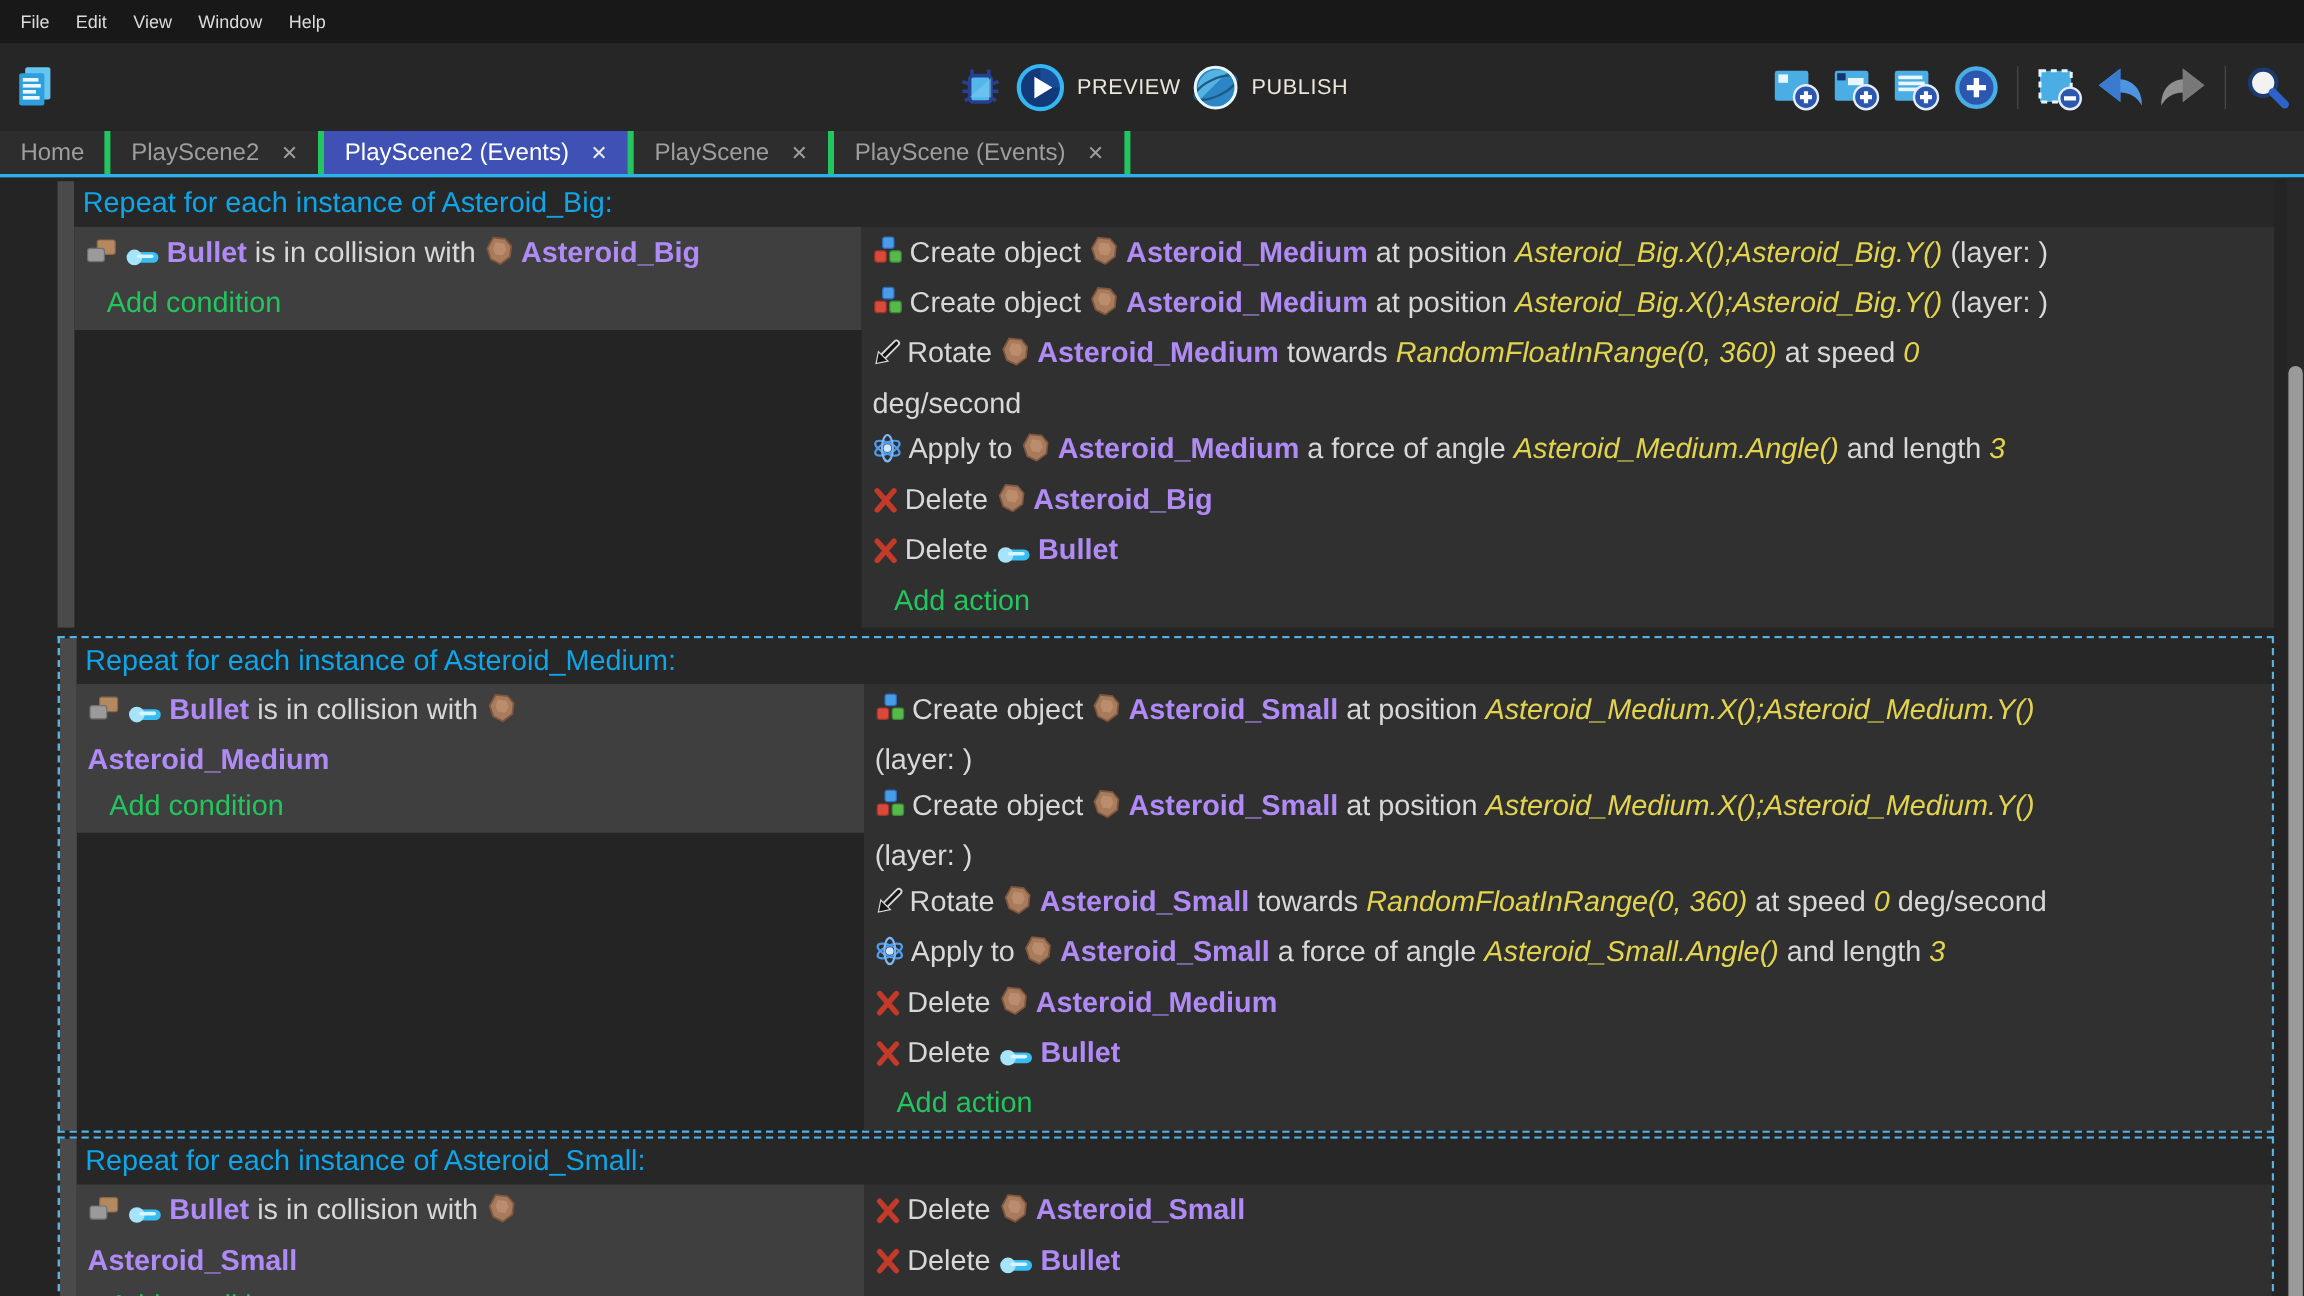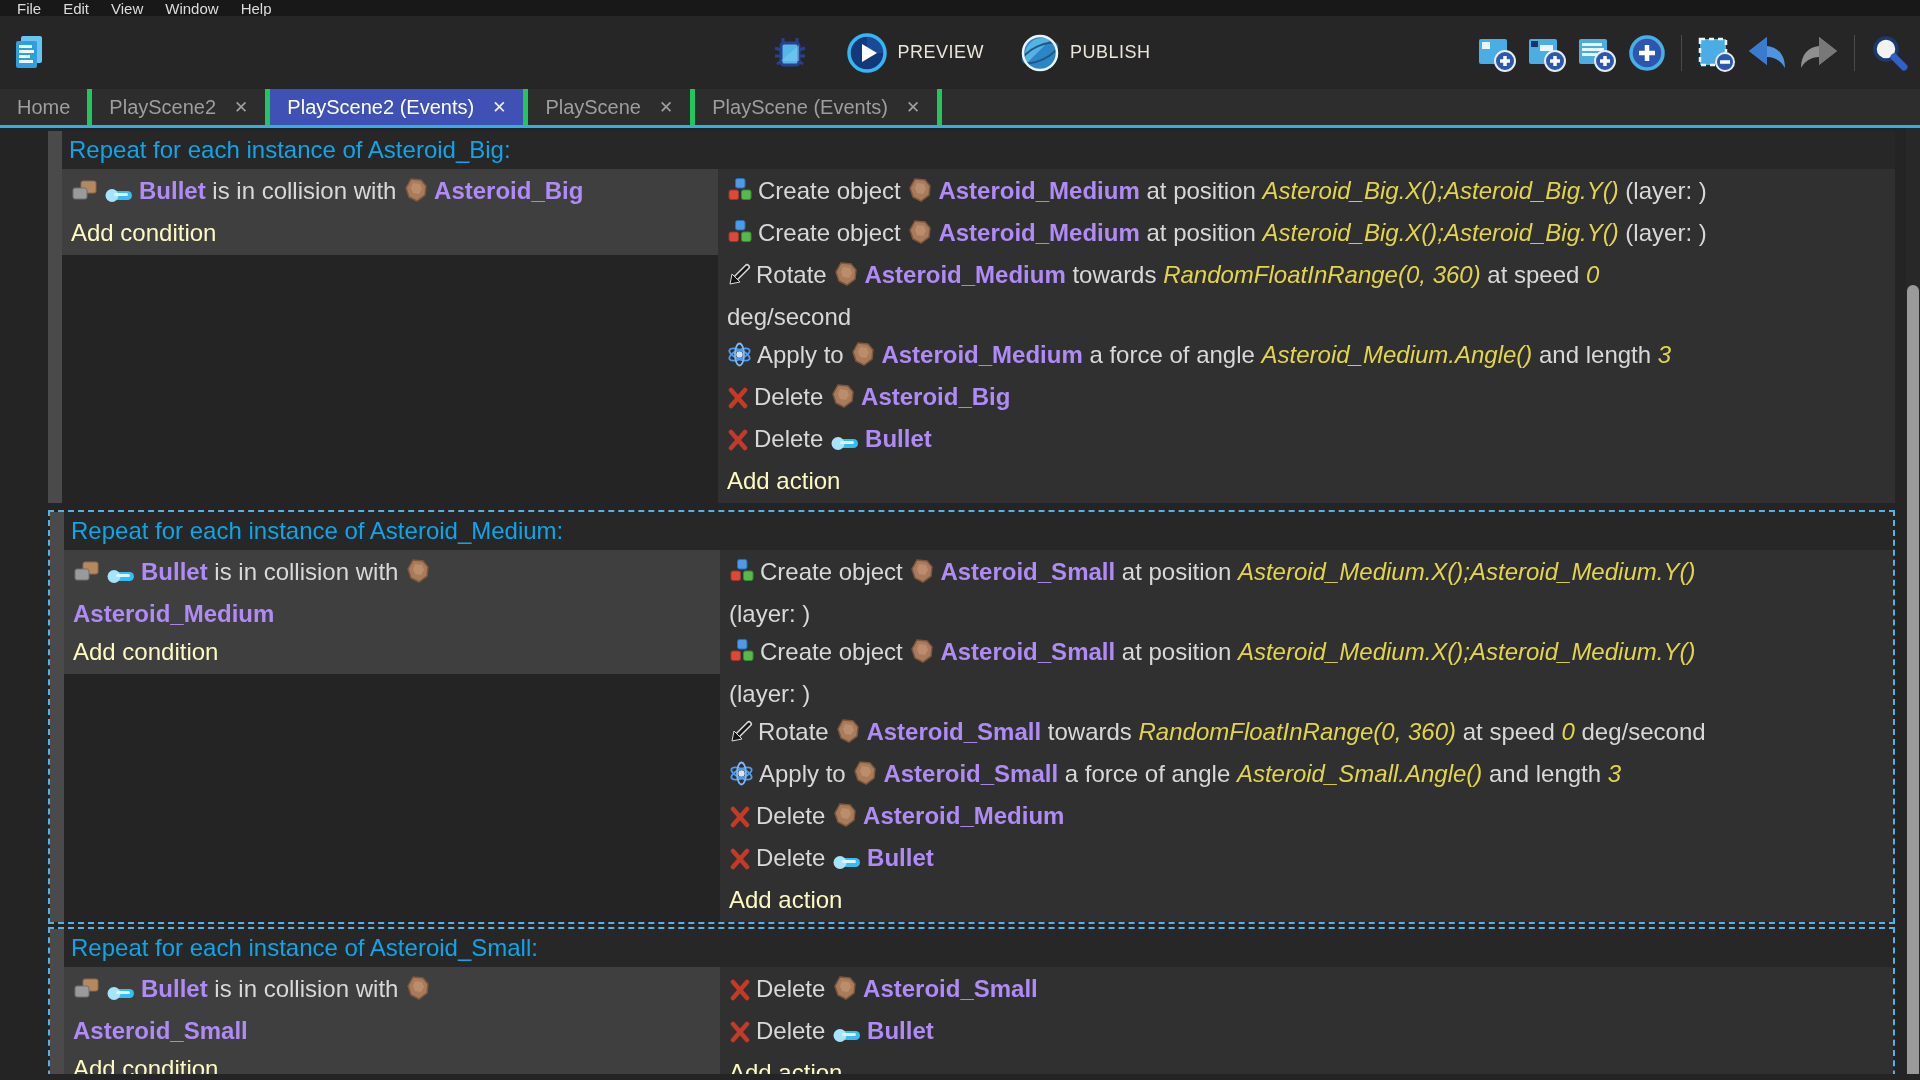--- a/index.html
+++ b/index.html
@@ -4,26 +4,26 @@
 <style>
   * { box-sizing: border-box; }
   html,body { margin:0; padding:0; }
   body {
     width:1920px; height:1080px; overflow:hidden;
     background:#242424;
     font-family:"Liberation Sans", sans-serif;
     -webkit-font-smoothing:antialiased;
   }
   
-  .menubar { height:16px; background:#181818; display:flex; align-items:center; padding-left:6px; }
+  .menubar { height:36px; background:#181818; display:flex; align-items:center; padding-left:6px; }
   .menu-item { color:#dcdcdc; font-size:15px; padding:0 11px; cursor:default; }
   
   .toolbar { height:73px; background:#262626; position:relative; display:flex; align-items:center; }
   .tb-left { position:absolute; left:12px; top:50%; transform:translateY(-50%); }
-  .tb-center { margin:0 auto; display:flex; align-items:flex-end; gap:35px; }
+  .tb-center { margin:0 auto; display:flex; align-items:flex-end; gap:8px; }
   .tb-right { position:absolute; right:10px; top:50%; transform:translateY(-50%); display:flex; align-items:center; gap:8px; }
   .tb-btn { display:flex; align-items:center; cursor:pointer; }
   .tb-label { color:#ece6da; font-size:18px; margin-left:9px; letter-spacing:.5px; }
   .sep { width:1px; height:36px; background:#4a4a4a; margin:0 5px; }
   .icw svg { display:block; }
   
   .tabbar { height:36px; background:#2d2d2d; display:flex; align-items:stretch; }
   .tab { display:flex; align-items:center; padding:0 17px; color:#9e9e9e; font-size:20px; border-right:5px solid #22c55e; cursor:pointer; white-space:nowrap; }
   .tab.active { background:#3f51b5; color:#ffffff; }
   .tab-close { margin-left:18px; font-size:17px; color:#9e9e9e; }
@@ -35,21 +35,21 @@
   .event.selected { border:2px dashed #55b2e5; margin-bottom:3px; }
   .gutter { width:14px; background:#4a4a4a; flex:none; }
   .ebody { flex:1; display:flex; flex-direction:column; min-width:0; }
   .eheader { background:#272727; color:#0ea5e9; font-size:24px; line-height:36px; padding:1px 7px; }
   .columns { display:flex; flex:1; align-items:flex-start; }
   .conditions { width:656px; flex:none; background:#3f3f3f; padding:3px 9px; }
   .actions { flex:1; background:#303030; padding:3px 9px; min-width:0; }
   .row { font-size:24px; line-height:38px; color:#d8d8d8; white-space:pre-wrap; }
   .row .o { color:#b18bf5; font-weight:bold; }
   .row .e { color:#e3d44d;font-style:italic; }
-  .add-row { font-size:24px; line-height:38px; color:#fef9c3; cursor:pointer; }
+  .add-row { font-size:24px; line-height:38px; color:#22c55e; cursor:pointer;margin-left:18px; }
   .ic { display:inline-block; vertical-align:-4px; margin-right:5px; }
   .ic svg { display:inline-block; }
   
   .scroll-track { position:absolute; top:0; right:0; width:14px; height:100%; background:#282828; }
   .scroll-thumb { position:absolute; top:157px; right:1px; width:12px; bottom:0; background:#9a9a9a; border-radius:6px 6px 0 0; }
 </style>
 </head>
 <body>
 
 <div class="menubar">

